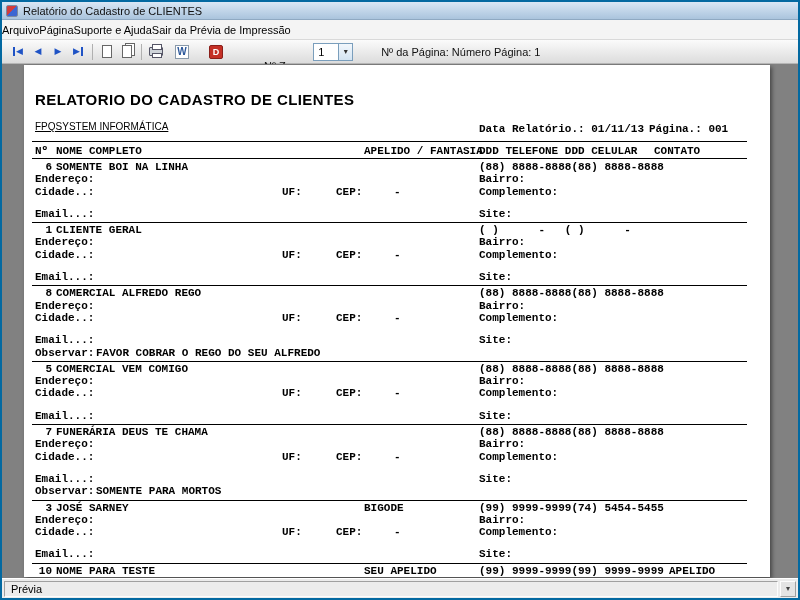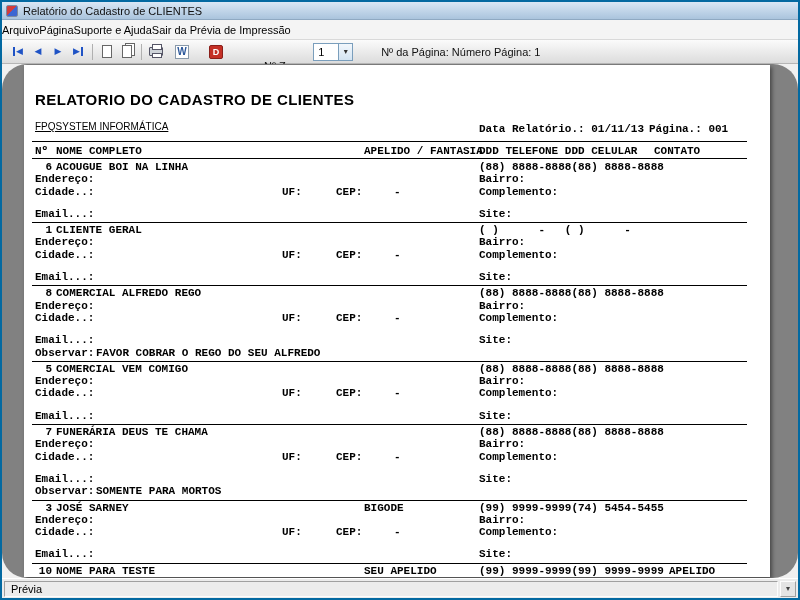--- a/index.html
+++ b/index.html
@@ -31,21 +31,21 @@
   .printer::after { content:""; position:absolute; left:2px; bottom:-3px; width:8px; height:3px; background:#fff; border:1px solid #556; }
   .wicon { width:14px; height:14px; background:#fff; border:1px solid #8899aa; color:#2b579a; font-weight:bold; font-size:10px; display:flex; align-items:center; justify-content:center; }
   .picon { width:14px; height:14px; background:#c43026; border:1px solid #8a1f1a; color:#fff; font-weight:bold; font-size:9px; display:flex; align-items:center; justify-content:center; border-radius:2px; }
   .tlabel { margin-left:38px; color:#111;margin-top:28px; }
   .combo { width:40px; height:18px; background:#fff; border:1px solid #7a9ebc; display:flex; margin-left:6px; cursor:default; }
   .combo-value { flex:1; padding:2px 0 0 4px; font-size:11px; }
   .combo-btn { width:14px; background:linear-gradient(#f2f7fc,#d4e4f2); border-left:1px solid #7a9ebc; font-size:8px; display:flex; align-items:center; justify-content:center; color:#333; }
   .pageinfo { margin-left:28px; color:#111; }
 
   
-  .workspace { flex:1 1 auto; background:#818181; position:relative; overflow:hidden;border-radius:25px; }
+  .workspace { flex:1 1 auto; background:#818181; position:relative; overflow:hidden; }
   .page { position:absolute; left:22px; top:1px; width:746px; height:512px; background:#fff; box-shadow:2px 2px 4px rgba(0,0,0,.45); overflow:hidden; }
 
   
   .report { position:absolute; inset:0; font-family:"Liberation Mono","DejaVu Sans Mono",monospace; font-size:11px; font-weight:bold; color:#000; }
   .rpt-title { position:absolute; left:11px; top:26px; font-family:"Liberation Sans",sans-serif; font-size:15px; font-weight:bold; letter-spacing:.4px; }
   .rpt-company { position:absolute; left:11px; top:56px; font-family:"Liberation Sans",sans-serif; font-size:10px; font-weight:normal;text-decoration:underline; }
   .rpt-date { position:absolute; left:455px; top:58px; }
   .rpt-page { position:absolute; left:625px; top:58px; }
   .hr { position:absolute; left:8px; right:23px; border-top:1px solid #000; }
   .hr1 { top:76px; } .hr2 { top:93px; }
@@ -143,21 +143,21 @@
           <span class="c-name">NOME COMPLETO</span>
           <span class="c-ap">APELIDO / FANTASIA</span>
           <span class="c-ph">DDD TELEFONE DDD CELULAR</span>
           <span class="c-ct">CONTATO</span>
         </div>
         <div class="hr hr2"></div>
         <div id="records">
   <div class="record">
     <div class="rline">
       <span class="c-num">6</span>
-      <span class="c-name">ACOUGUE BOI NA LINHA</span>
+      <span class="c-name">SOMENTE BOI NA LINHA</span>
       <span class="c-ap"></span>
       <span class="c-ph">(88) 8888-8888(88) 8888-8888</span>
       <span class="c-ctv"></span>
     </div>
     <div class="rline">
       <span class="c-l1">Endereço:</span>
       <span class="c-ph">Bairro:</span>
     </div>
     <div class="rline">
       <span class="c-l1">Cidade..:</span>

